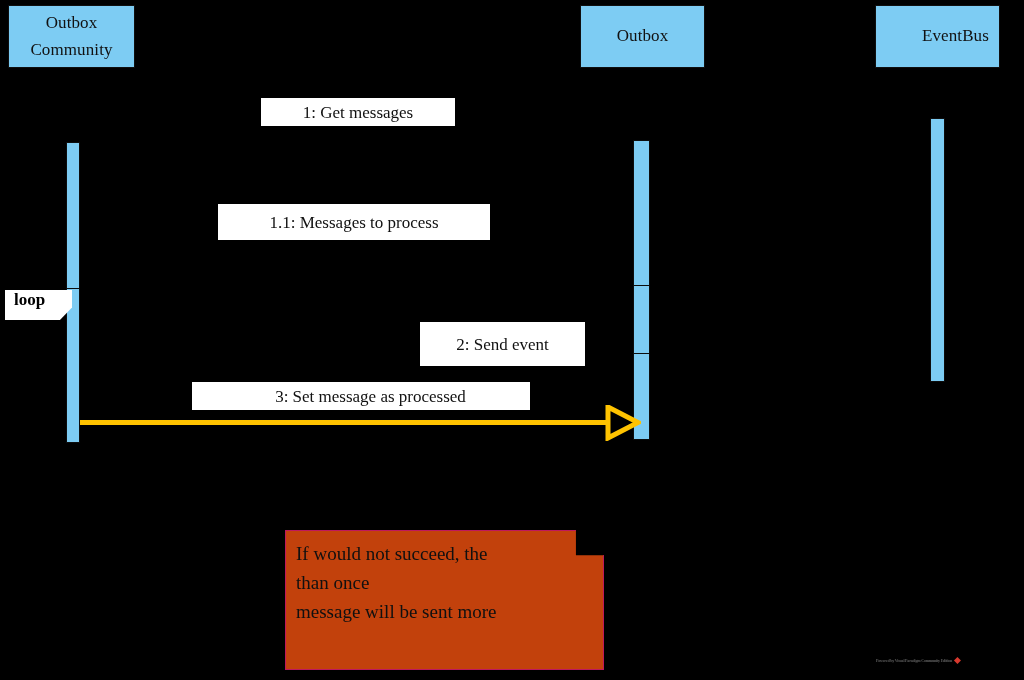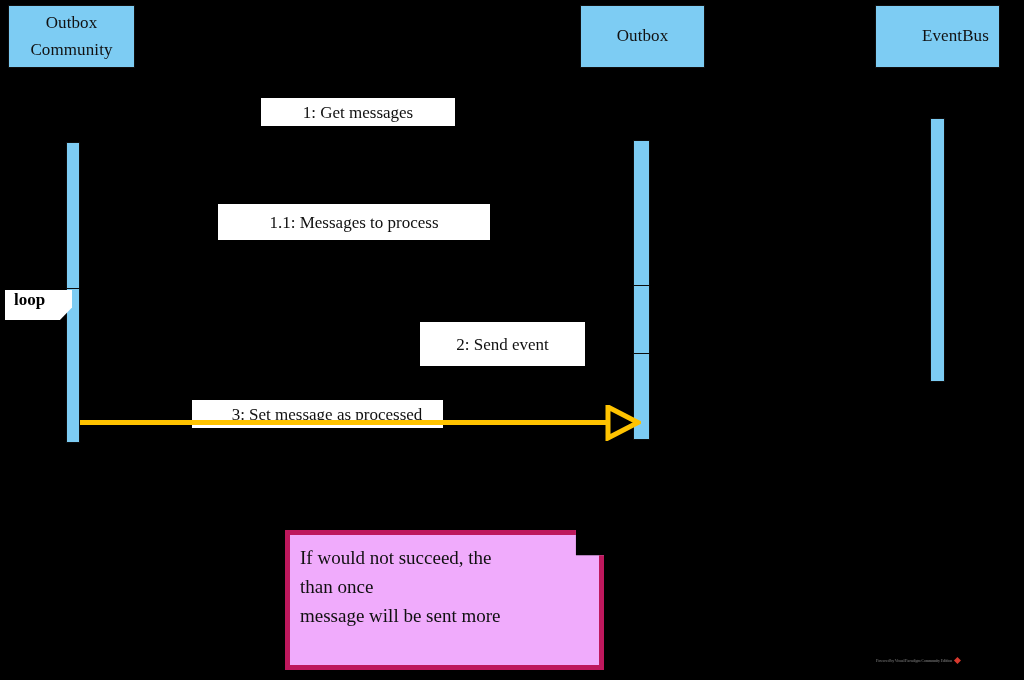--- a/index.html
+++ b/index.html
@@ -88,22 +88,22 @@
     position: absolute;
     width: 0;
     height: 0;
   }
   .arrow-head svg { display: block; }
 
   
   .note-box {
     position: absolute;
     box-sizing: border-box;
-    background: #f0abfc;
-    border: 5px solid #be185d;
+    background: #c2410c;
+    border: 1px solid #be185d;
     color: #101010;
     font-size: 19px;
     line-height: 1.52;
     padding: 9px 10px 0 10px;
     -webkit-clip-path: polygon(0 0, 91.2% 0, 91.2% 18%, 100% 18%, 100% 100%, 0 100%);
     clip-path: polygon(0 0, 91.2% 0, 91.2% 18%, 100% 18%, 100% 100%, 0 100%);
   }
 
   
   .watermark {
@@ -166,21 +166,21 @@
   </div>
 
   <div class="msg-label" style="left:218px; top:204px; width:272px; height:36px;">
     <span>1.1: Messages to process</span>
   </div>
 
   <div class="msg-label" style="left:420px; top:322px; width:165px; height:44px;">
     <span>2: Send event</span>
   </div>
 
-  <div class="msg-label" style="left:192px; top:400px; width:251px; height:28px;padding-left:28px;">
+  <div class="msg-label" style="left:192px; top:382px; width:338px; height:28px;padding-left:28px;">
     <span>3: Set message as processed</span>
   </div>
 
   <div class="arrow-line" style="left:80px; top:420px; width:527px;"></div>
   <div class="arrow-head" style="left:605px; top:405px;">
     <svg width="36" height="36" viewBox="0 0 36 36">
       <polygon points="3,2 33,17.5 3,33" fill="none" stroke="#FFC300" stroke-width="5" stroke-linejoin="miter"></polygon>
     </svg>
   </div>
 

